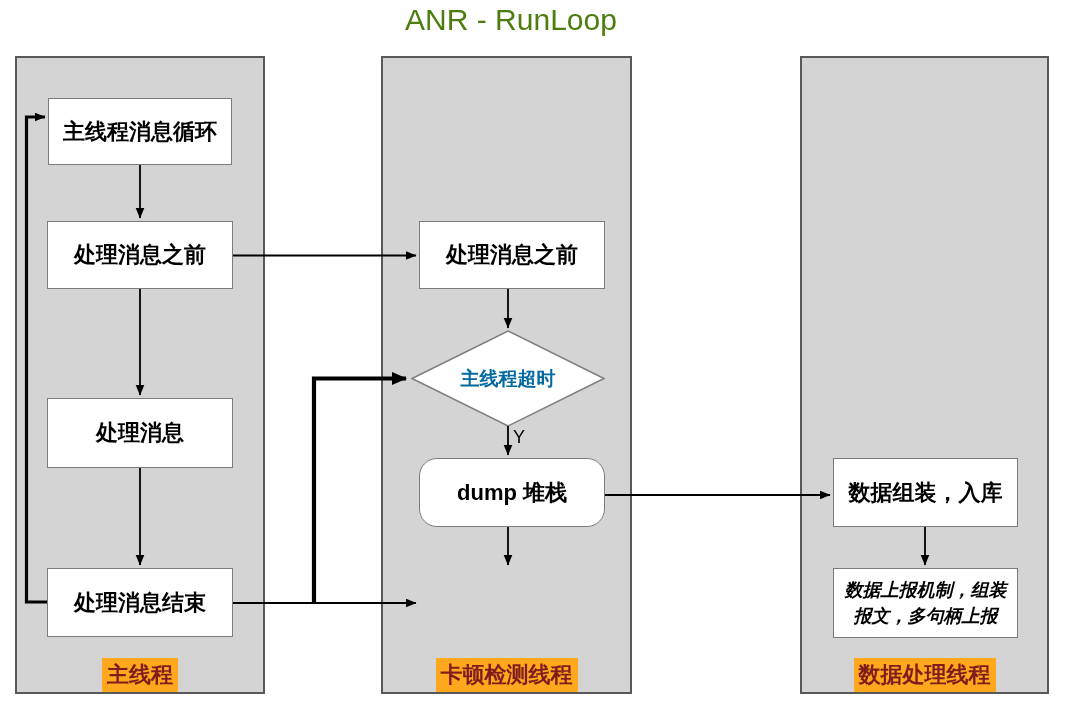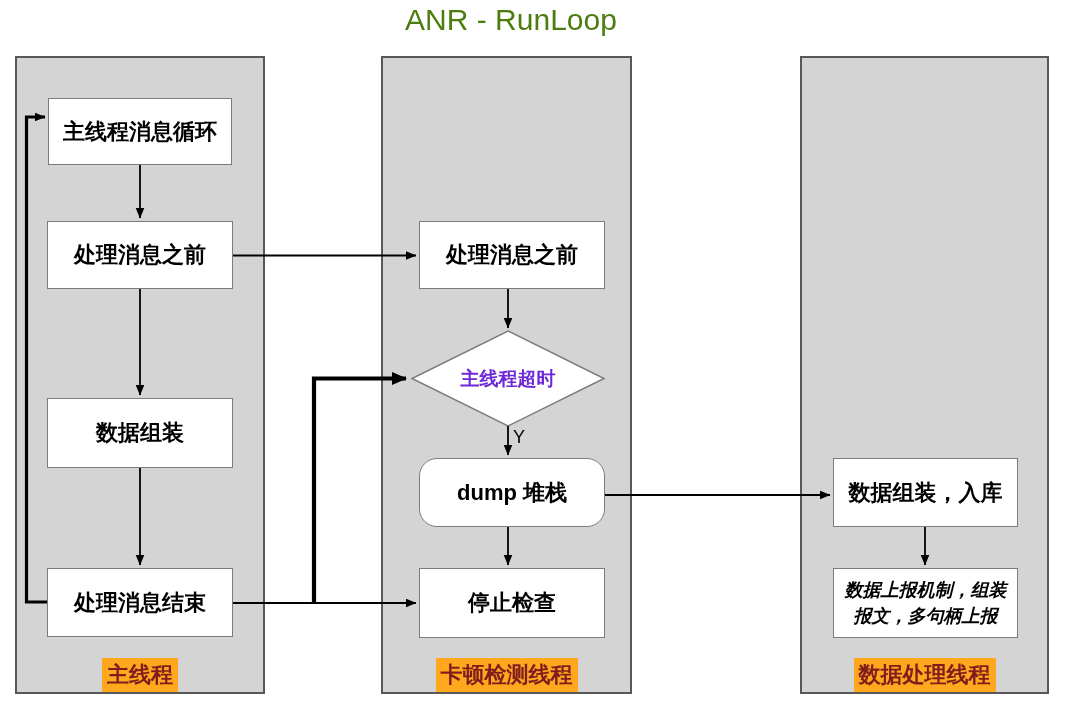--- a/index.html
+++ b/index.html
@@ -84,21 +84,21 @@
     position: absolute;
     left: 412px;
     top: 334px;
     width: 192px;
     height: 89px;
     display: flex;
     align-items: center;
     justify-content: center;
     font-size: 19px;
     font-weight: 700;
-    color: #6d28d9;
+    color: #0369a1;
   }
   .branch-label {
     position: absolute;
     left: 513px;
     top: 427px;
     font-size: 18px;
     font-weight: 400;
     color: #000000;
   }
 </style>
@@ -142,27 +142,26 @@
     <path d="M605 495 L830 495" stroke="#000" stroke-width="1.8" fill="none" marker-end="url(#ah)"></path>
     <path d="M925 527 L925 565" stroke="#000" stroke-width="1.8" fill="none" marker-end="url(#ah)"></path>
 
     <path d="M48 602 L26.5 602 L26.5 117 L45 117" stroke="#000" stroke-width="3.2" fill="none" stroke-linejoin="miter" marker-end="url(#ah)"></path>
 
     <path d="M314 603 L314 378.5 L406 378.5" stroke="#000" stroke-width="4.2" fill="none" stroke-linejoin="miter" marker-end="url(#ahBig)"></path>
   </svg>
 
   <div class="node" id="node-main-msg-loop">主线程消息循环</div>
   <div class="node" id="node-before-msg-main">处理消息之前</div>
-  <div class="node" id="node-process-msg">数据组装</div>
+  <div class="node" id="node-process-msg">处理消息</div>
   <div class="node" id="node-end-msg">处理消息结束</div>
 
   <div class="node" id="node-before-msg-wd">处理消息之前</div>
   <div class="diamond-label">主线程超时</div>
   <div class="node" id="node-dump-stack">dump 堆栈</div>
-  <div class="node" id="node-stop-check">停止检查</div>
 
   <div class="node" id="node-assemble-store">数据组装，入库</div>
   <div class="node" id="node-report">数据上报机制，组装
 报文，多句柄上报</div>
 
   <div class="branch-label">Y</div>
 
 </div>
 
 </body></html>

